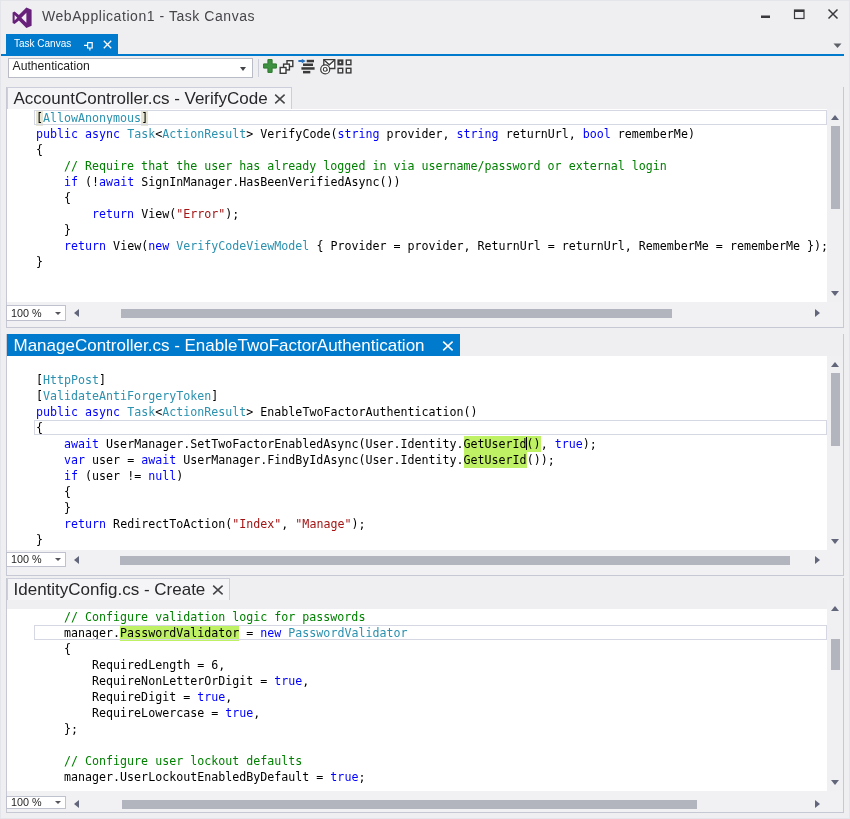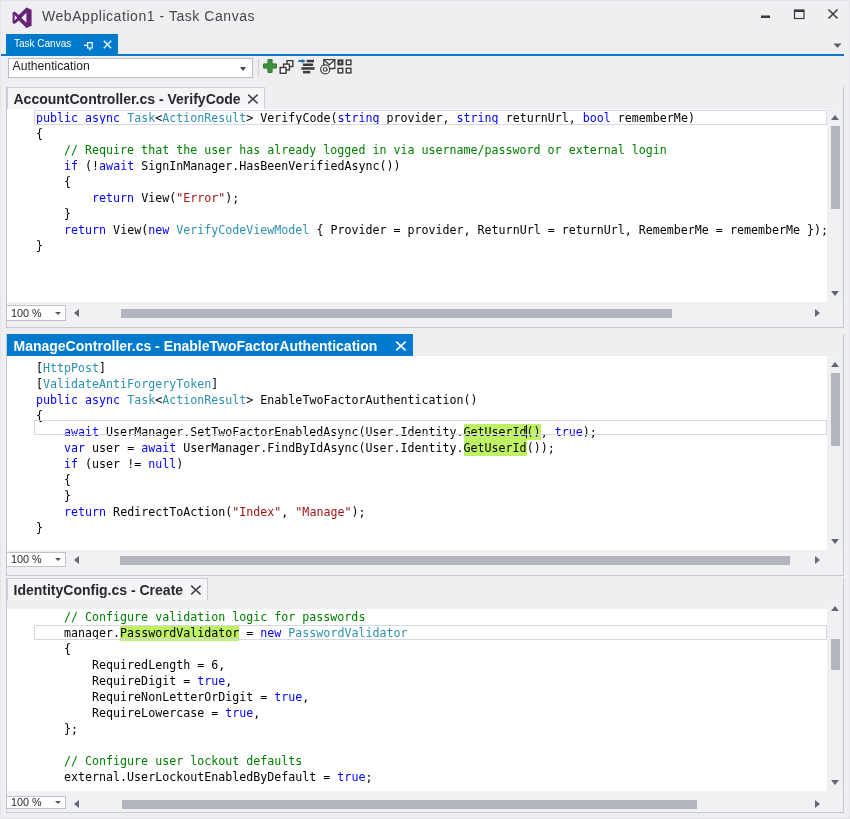--- a/index.html
+++ b/index.html
@@ -29,21 +29,21 @@
   .combo { position:absolute; left:8px; top:1.5px; width:245px; height:20px; background:#fff; border:1px solid #B9BCC7; }
   .combo .val { position:absolute; left:3.5px; top:0.5px; font-size:12.2px; color:#1E1E1E; }
   .combo .arr { position:absolute; right:6px; top:8px; width:0; height:0; border-left:3.5px solid transparent; border-right:3.5px solid transparent; border-top:4px solid #43434A; }
   .tb-sep { position:absolute; left:258px; top:3px; width:1px; height:18px; background:#CDCFDA; }
   .tb-icon { position:absolute; }
 
   
   .pane { position:absolute; left:6px; width:838px; }
   .pane .tabstrip { position:absolute; left:-1px; top:0; right:-1px; height:22px; }
   .doctab { position:absolute; left:1px; top:0; height:22px; background:#F5F5F7; border:1px solid #CCCEDB; border-bottom:none; display:flex; align-items:center; padding:0 5px 0 5.5px; }
-  .doctab .lbl { font-size:14px; color:#28282C; white-space:nowrap;font-weight:bold; }
+  .doctab .lbl { font-size:17px; color:#28282C; white-space:nowrap; }
   .doctab .x { margin-left:6.5px; }
   .doctab.active { background:#007ACC; border-color:#007ACC;gap:11px; }
   .doctab.active .lbl { color:#fff; }
   .editor { position:absolute; left:0; top:22px; right:16px; background:#fff; overflow:hidden; }
   .code { position:absolute; left:0; top:0; right:0; bottom:0; font-family:"DejaVu Sans Mono", monospace; font-size:11.65px; line-height:16px; color:#000; }
   .cl { height:16px; white-space:pre; padding-left:29px; }
   .cl span { display:inline-block; height:16px; line-height:16px; vertical-align:top; white-space:pre; }
   .tk-k { color:#0000FF; }
   .tk-t { color:#2B91AF; }
   .tk-c { color:#008000; }
@@ -157,20 +157,21 @@
       <div class="tabstrip">
         <div class="doctab">
           <span class="lbl">AccountController.cs - VerifyCode</span>
           <svg class="x" width="12" height="10">
             <path d="M1.2,0.6 L10.6,9.4 M10.6,0.6 L1.2,9.4" stroke="#454549" stroke-width="1.5"></path>
           </svg>
         </div>
       </div>
       <div class="editor" style="bottom: 25px;">
         <div class="code" style="padding-top: 1px;">
+          <div class="cl"><span class="tk-hb">[</span><span class="tk-t">AllowAnonymous</span><span class="tk-hb">]</span></div>
           <div class="cl"><span class="tk-k">public</span><span class="tk-p"> </span><span class="tk-k">async</span><span class="tk-p"> </span><span class="tk-t">Task</span><span class="tk-p">&lt;</span><span class="tk-t">ActionResult</span><span class="tk-p">&gt; VerifyCode(</span><span class="tk-k">string</span><span class="tk-p"> provider, </span><span class="tk-k">string</span><span class="tk-p"> returnUrl, </span><span class="tk-k">bool</span><span class="tk-p"> rememberMe)</span></div>
           <div class="cl"><span class="tk-p">{</span></div>
           <div class="cl"><span class="tk-c">    // Require that the user has already logged in via username/password or external login</span></div>
           <div class="cl"><span class="tk-p">    </span><span class="tk-k">if</span><span class="tk-p"> (!</span><span class="tk-k">await</span><span class="tk-p"> SignInManager.HasBeenVerifiedAsync())</span></div>
           <div class="cl"><span class="tk-p">    {</span></div>
           <div class="cl"><span class="tk-p">        </span><span class="tk-k">return</span><span class="tk-p"> View(</span><span class="tk-s">"Error"</span><span class="tk-p">);</span></div>
           <div class="cl"><span class="tk-p">    }</span></div>
           <div class="cl"><span class="tk-p">    </span><span class="tk-k">return</span><span class="tk-p"> View(</span><span class="tk-k">new</span><span class="tk-p"> </span><span class="tk-t">VerifyCodeViewModel</span><span class="tk-p"> { Provider = provider, ReturnUrl = returnUrl, RememberMe = rememberMe });</span></div>
           <div class="cl"><span class="tk-p">}</span></div>
         </div>
@@ -194,21 +195,21 @@
     <div class="pane" style="top: 334px; height: 242px; border-right: 1px solid rgb(198, 201, 212); border-bottom: 1px solid rgb(198, 201, 212); border-left: 1px solid rgb(198, 201, 212); border-image: initial; border-top: none;">
       <div class="tabstrip">
         <div class="doctab active">
           <span class="lbl">ManageController.cs - EnableTwoFactorAuthentication</span>
           <svg class="x" width="12" height="10">
             <path d="M1.2,0.6 L10.6,9.4 M10.6,0.6 L1.2,9.4" stroke="#fff" stroke-width="1.5"></path>
           </svg>
         </div>
       </div>
       <div class="editor" style="bottom: 25px;">
-        <div class="code" style="padding-top: 4px; border-radius: 18px;">
+        <div class="code" style="padding-top: 16px; border-radius: 18px;">
           <div class="cl"><span class="tk-p">[</span><span class="tk-t">HttpPost</span><span class="tk-p">]</span></div>
           <div class="cl"><span class="tk-p">[</span><span class="tk-t">ValidateAntiForgeryToken</span><span class="tk-p">]</span></div>
           <div class="cl"><span class="tk-k">public</span><span class="tk-p"> </span><span class="tk-k">async</span><span class="tk-p"> </span><span class="tk-t">Task</span><span class="tk-p">&lt;</span><span class="tk-t">ActionResult</span><span class="tk-p">&gt; EnableTwoFactorAuthentication()</span></div>
           <div class="cl"><span class="tk-p">{</span></div>
           <div class="cl"><span class="tk-p">    </span><span class="tk-k">await</span><span class="tk-p"> UserManager.SetTwoFactorEnabledAsync(User.Identity.</span><span class="tk-hr">GetUserId</span><span class="tk-cr"><i></i></span><span class="tk-hr">()</span><span class="tk-p">, </span><span class="tk-k">true</span><span class="tk-p">);</span></div>
           <div class="cl"><span class="tk-p">    </span><span class="tk-k">var</span><span class="tk-p"> user = </span><span class="tk-k">await</span><span class="tk-p"> UserManager.FindByIdAsync(User.Identity.</span><span class="tk-hr">GetUserId</span><span class="tk-p">());</span></div>
           <div class="cl"><span class="tk-p">    </span><span class="tk-k">if</span><span class="tk-p"> (user != </span><span class="tk-k">null</span><span class="tk-p">)</span></div>
           <div class="cl"><span class="tk-p">    {</span></div>
           <div class="cl"><span class="tk-p">    }</span></div>
           <div class="cl"><span class="tk-p">    </span><span class="tk-k">return</span><span class="tk-p"> RedirectToAction(</span><span class="tk-s">"Index"</span><span class="tk-p">, </span><span class="tk-s">"Manage"</span><span class="tk-p">);</span></div>
@@ -239,27 +240,27 @@
             <path d="M1.2,0.6 L10.6,9.4 M10.6,0.6 L1.2,9.4" stroke="#454549" stroke-width="1.5"></path>
           </svg>
         </div>
       </div>
       <div class="editor" style="bottom: 21px; margin-top: 9px;">
         <div class="code" style="padding-top: 0px;">
           <div class="cl"><span class="tk-c">    // Configure validation logic for passwords</span></div>
           <div class="cl"><span class="tk-p">    manager.</span><span class="tk-hr">PasswordValidator</span><span class="tk-p"> = </span><span class="tk-k">new</span><span class="tk-p"> </span><span class="tk-t">PasswordValidator</span></div>
           <div class="cl"><span class="tk-p">    {</span></div>
           <div class="cl"><span class="tk-p">        RequiredLength = 6,</span></div>
+          <div class="cl"><span class="tk-p">        RequireNonLetterOrDigit = </span><span class="tk-k">true</span><span class="tk-p">,</span></div>
           <div class="cl"><span class="tk-p">        RequireDigit = </span><span class="tk-k">true</span><span class="tk-p">,</span></div>
-          <div class="cl"><span class="tk-p">        RequireNonLetterOrDigit = </span><span class="tk-k">true</span><span class="tk-p">,</span></div>
           <div class="cl"><span class="tk-p">        RequireLowercase = </span><span class="tk-k">true</span><span class="tk-p">,</span></div>
           <div class="cl"><span class="tk-p">    };</span></div>
           <div class="cl"></div>
           <div class="cl"><span class="tk-c">    // Configure user lockout defaults</span></div>
-          <div class="cl"><span class="tk-p">    external.UserLockoutEnabledByDefault = </span><span class="tk-k">true</span><span class="tk-p">;</span></div>
+          <div class="cl"><span class="tk-p">    manager.UserLockoutEnabledByDefault = </span><span class="tk-k">true</span><span class="tk-p">;</span></div>
         </div>
         <div class="linebox" style="top: 16px;"></div>
       </div>
       <div class="vsb" style="bottom: 21px;">
         <div class="varr up" style="top:6px"></div>
         <div class="thumb" style="top:39px;height:31px"></div>
         <div class="varr dn" style="bottom:6px"></div>
       </div>
       <div class="botbar" style="height: 21px;">
         <div class="zoombox" style="top:5px;height:13px">

